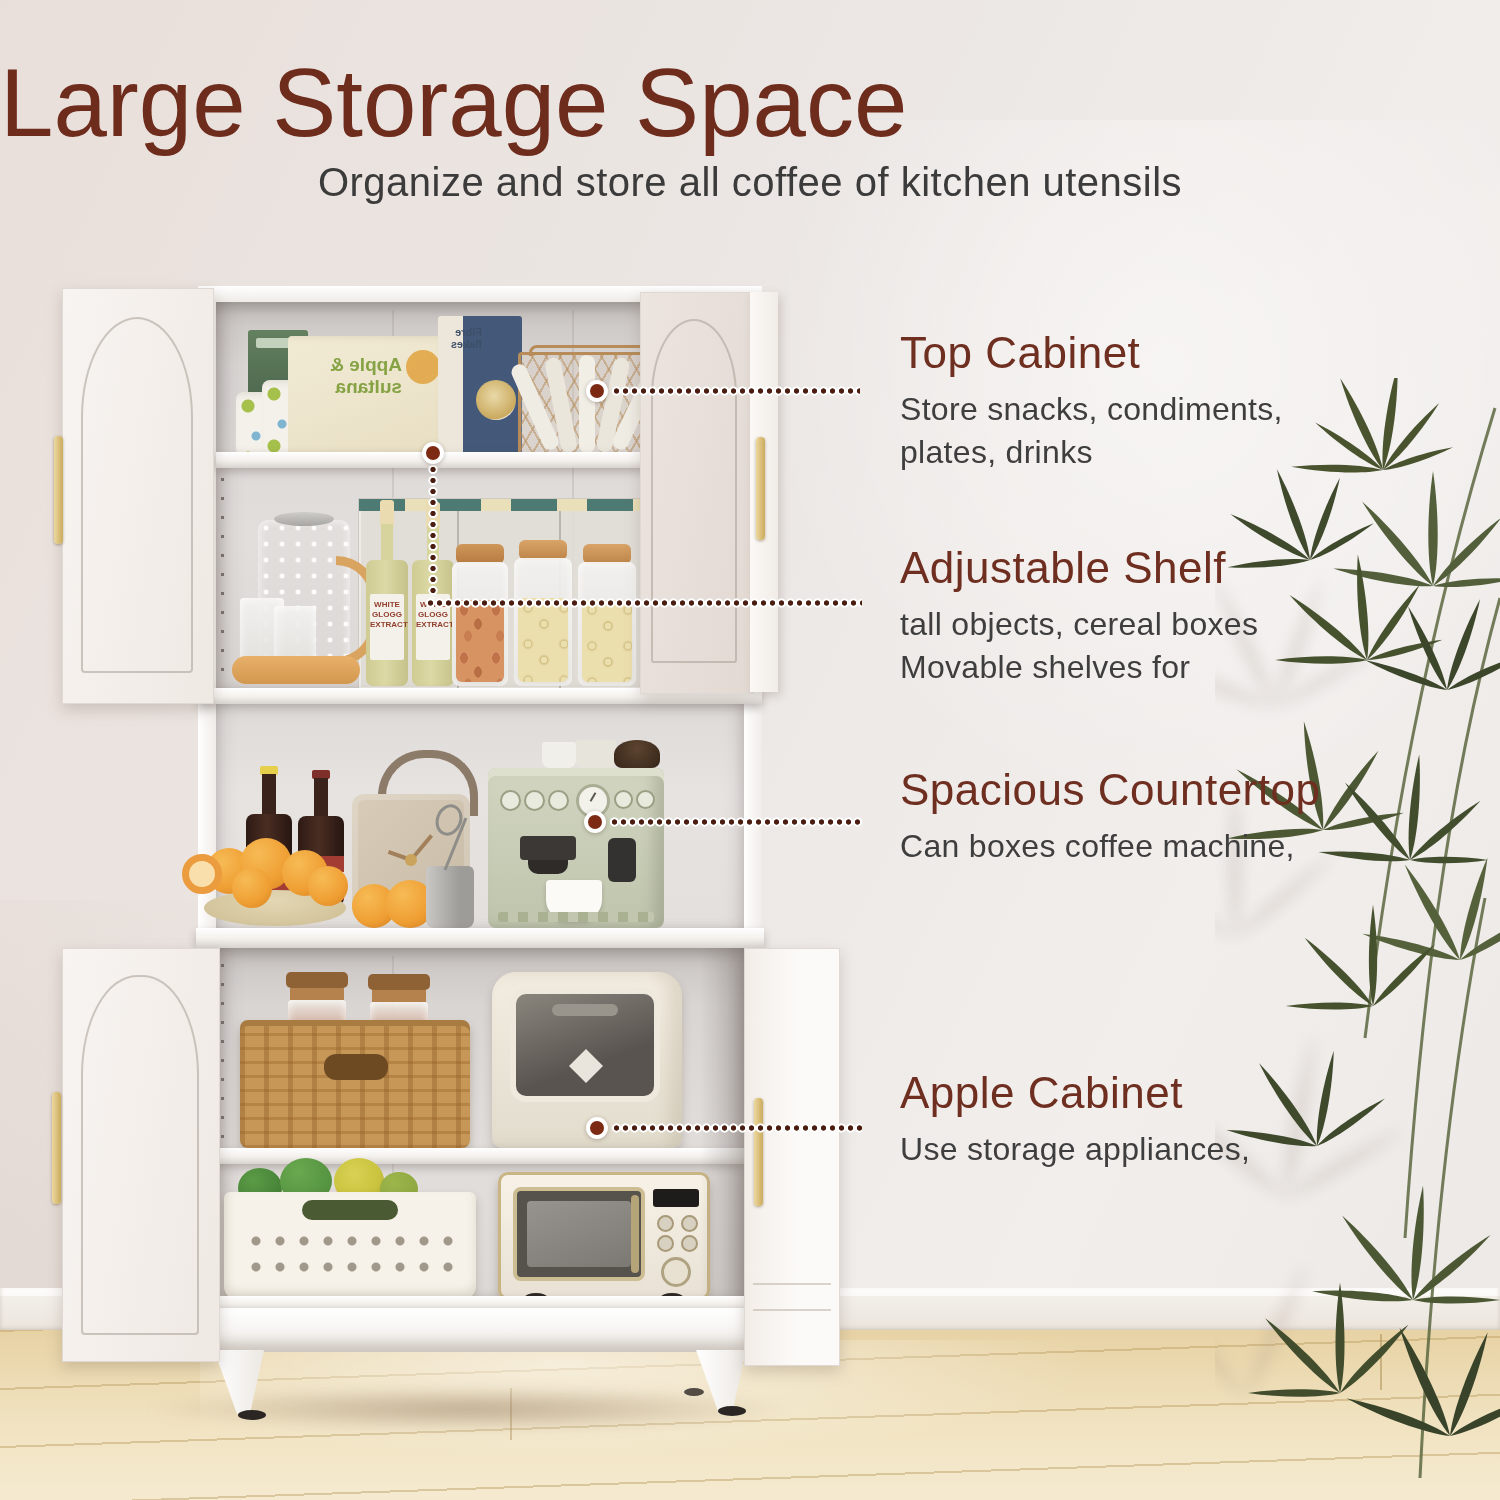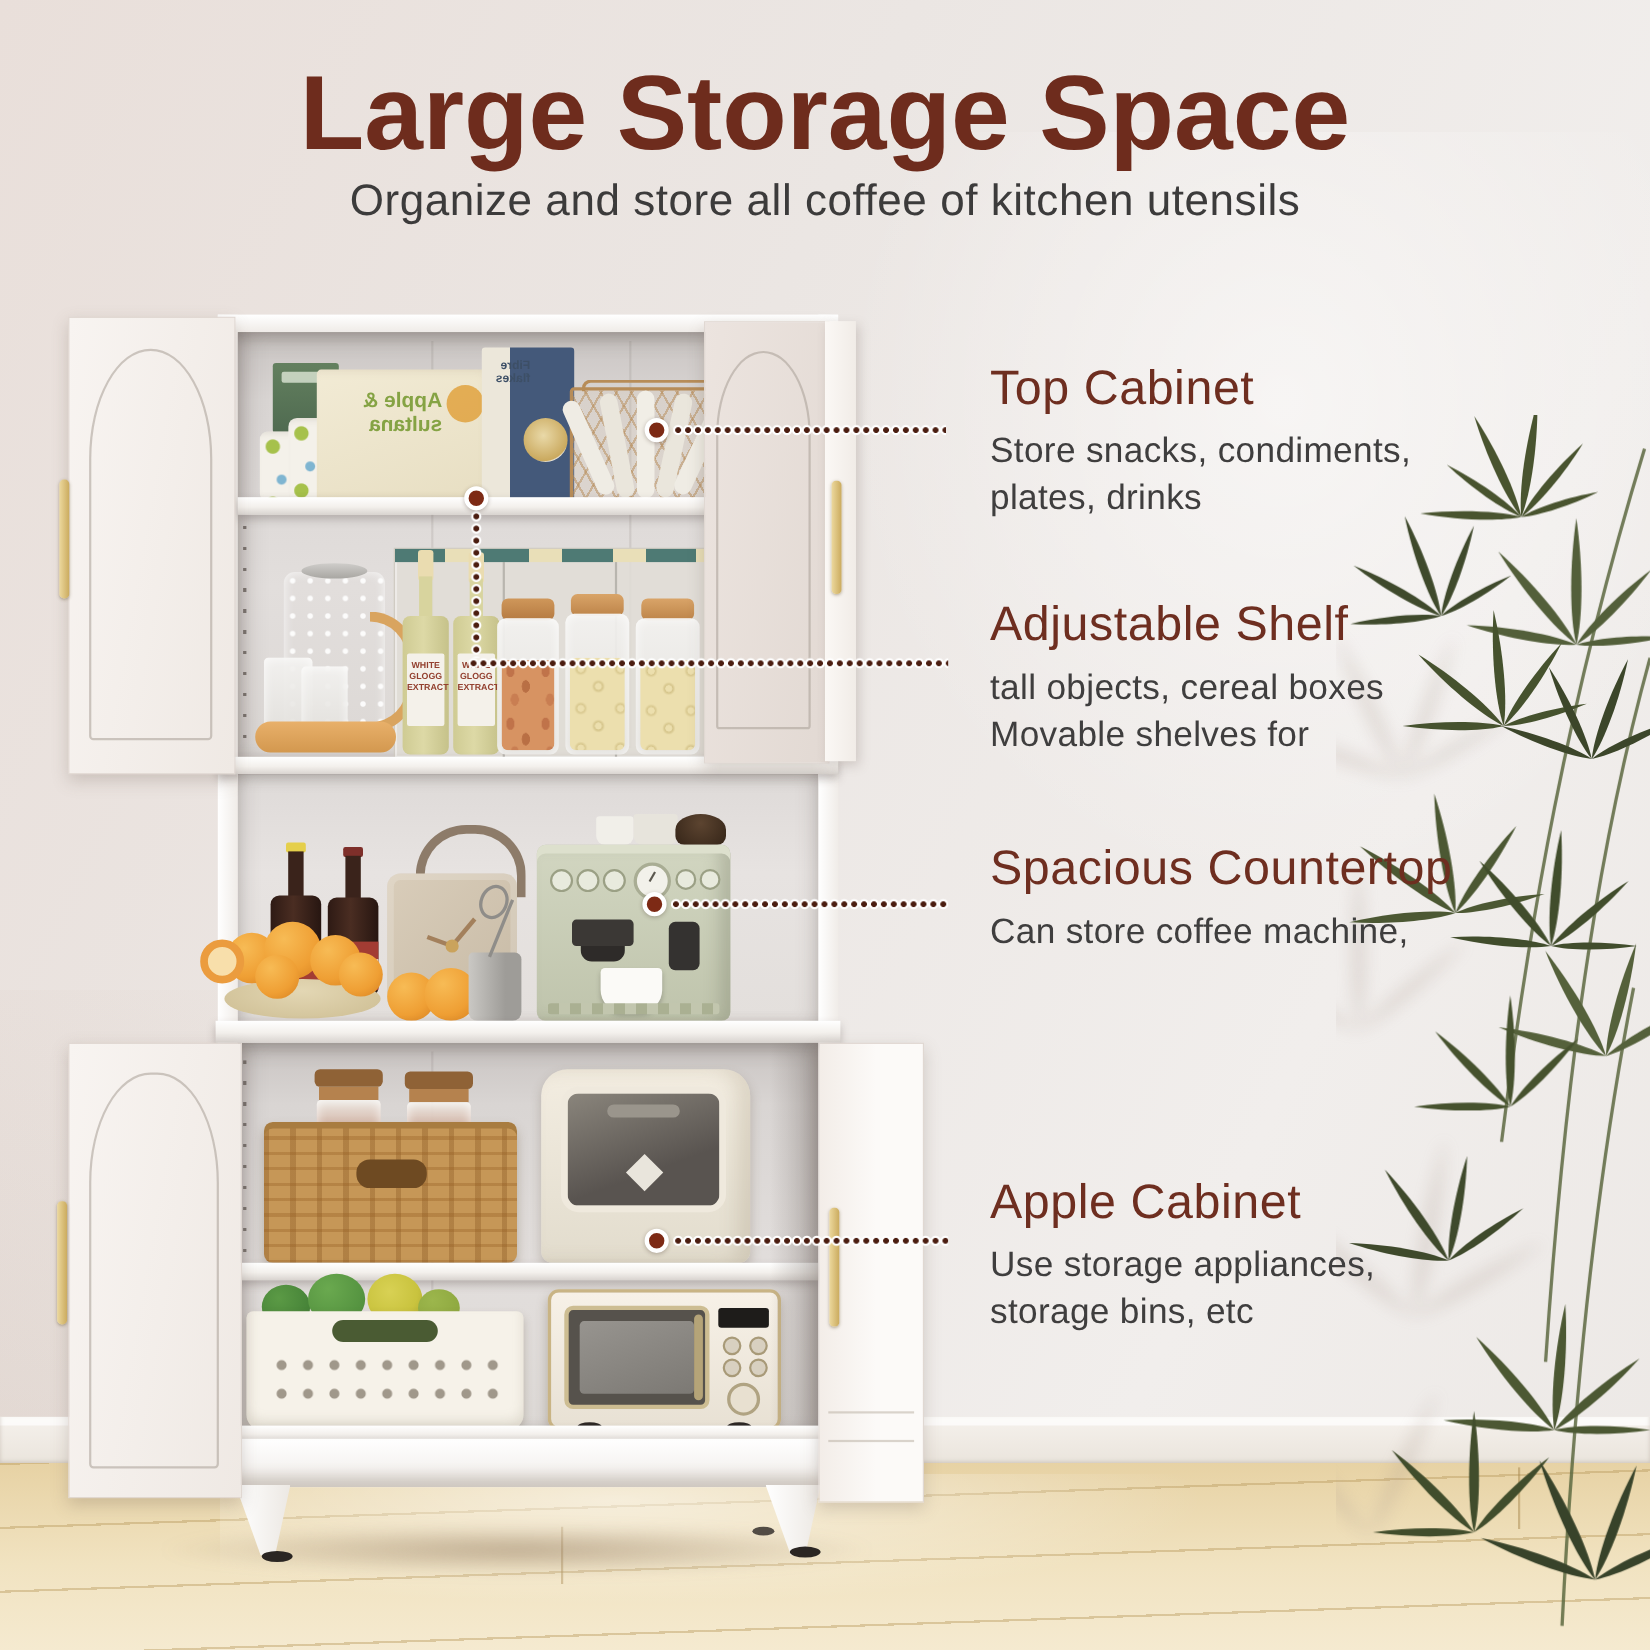--- a/index.html
+++ b/index.html
@@ -1,21 +1,21 @@
 <!DOCTYPE html>
 <html><head>
 <meta charset="utf-8">
 <style>
   html,body{margin:0;padding:0;background:#ffffff;}
   #scene{position:relative;width:1500px;height:1500px;overflow:hidden;
          font-family:"Liberation Sans",sans-serif;
          background:linear-gradient(115deg,#e9dfda 0%,#ebe6e3 38%,#f1eeec 74%,#ece8e5 100%);}
   .abs{position:absolute;}
   
-  .title{left:0;top:48px;width:1500px;text-align:center;font-size:96px;font-weight:bold;
+  .title{left:0;top:48px;width:1500px;text-align:left;font-size:96px;font-weight:normal;
          color:#6e2c1d;letter-spacing:0px;}
   .subtitle{left:0;top:160px;width:1500px;text-align:center;font-size:40px;color:#3c3b3b;letter-spacing:.5px;}
   .co-title{font-size:44px;color:#6e2e20;letter-spacing:.5px;margin:0 0 10px 0;font-weight:normal;}
   .co-line{font-size:32px;color:#3f3e3e;line-height:43px;letter-spacing:.3px;}
   
   .dotsh{height:14px;background-image:
       radial-gradient(circle,#4b1d10 2.3px,rgba(75,29,16,0) 3px),
       radial-gradient(circle,#ffffff 4.2px,rgba(255,255,255,0) 5px);
       background-size:9px 14px,9px 14px;background-repeat:repeat-x;background-position:0 50%,0 50%;}
   .dotsv{width:14px;background-image:
@@ -451,21 +451,20 @@
     <div class="co-line">Store snacks, condiments,</div>
     <div class="co-line">plates, drinks</div>
   </div>
   <div class="abs" style="left:900px;top:543px;width:560px;">
     <h2 class="co-title">Adjustable Shelf</h2>
     <div class="co-line">tall objects, cereal boxes</div>
     <div class="co-line">Movable shelves for</div>
   </div>
   <div class="abs" style="left:900px;top:765px;width:560px;">
     <h2 class="co-title">Spacious Countertop</h2>
-    <div class="co-line">Can store coffee machine,</div>
+    <div class="co-line">Can boxes coffee machine,</div>
   </div>
   <div class="abs" style="left:900px;top:1068px;width:560px;">
     <h2 class="co-title">Apple Cabinet</h2>
     <div class="co-line">Use storage appliances,</div>
-    <div class="co-line">storage bins, etc</div>
   </div>
 
 </div>
 
 </body></html>

